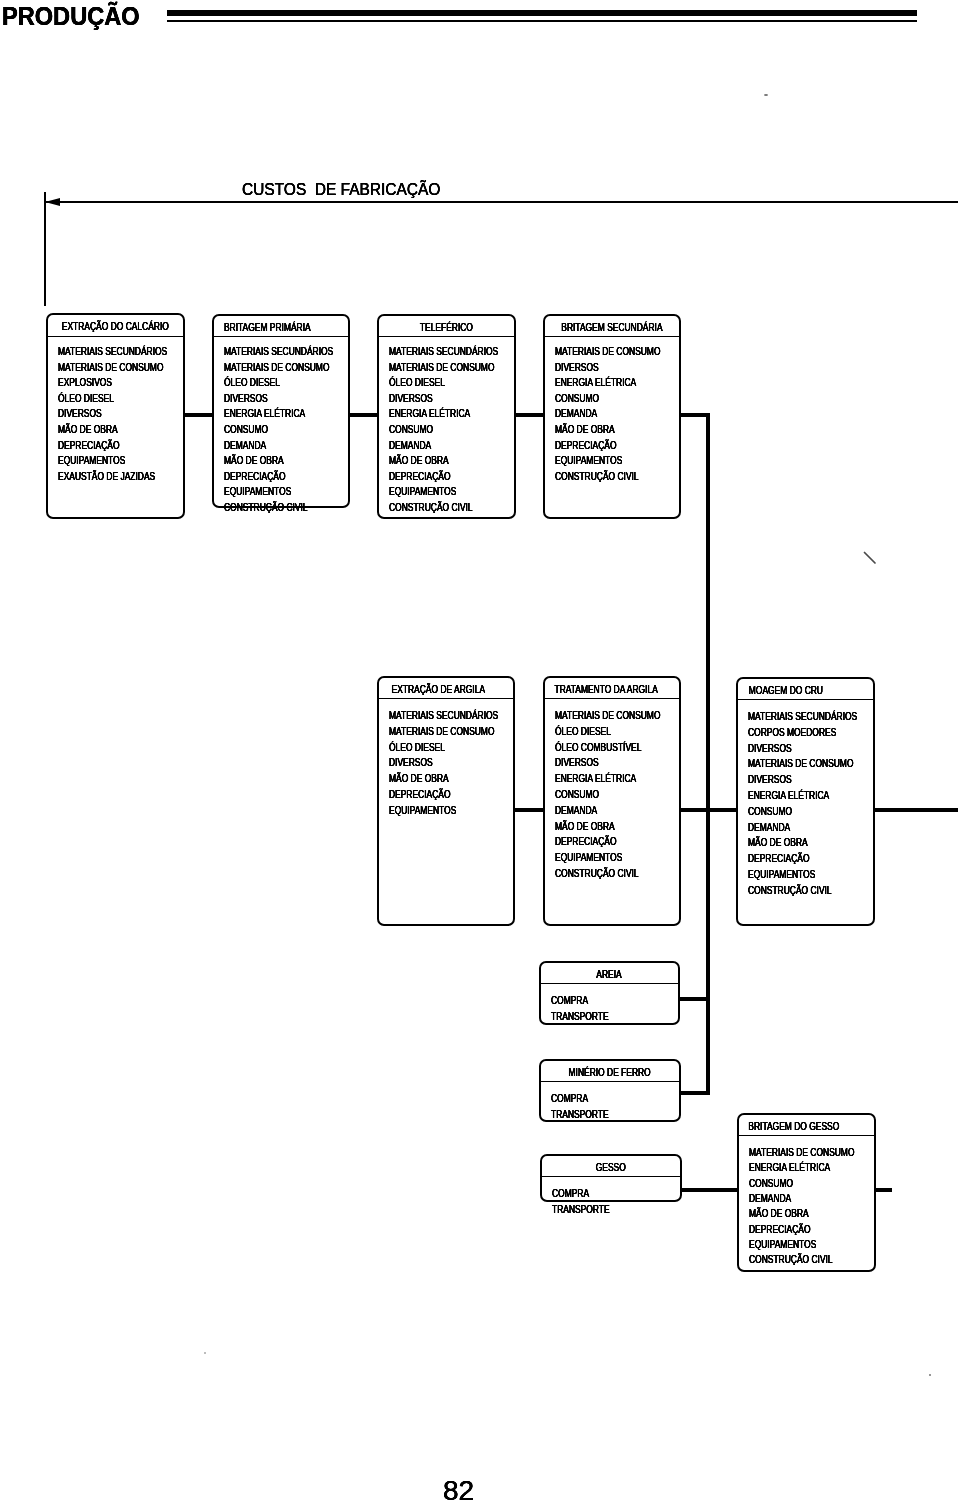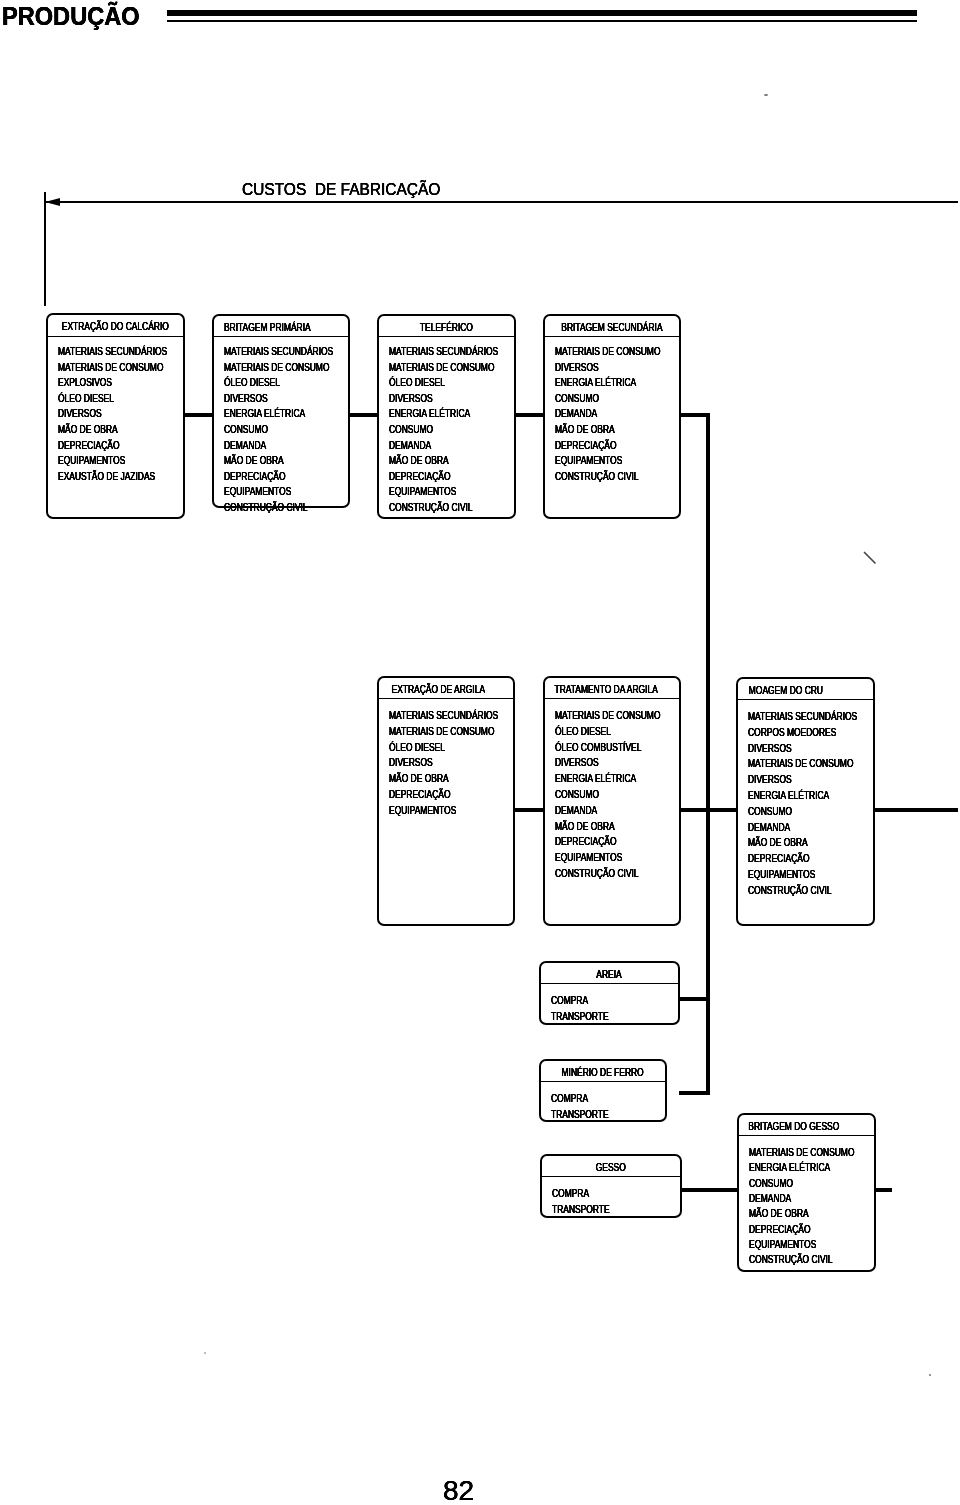--- a/index.html
+++ b/index.html
@@ -184,28 +184,28 @@
       <div class="it" style="top:206.8px;left:10px">CONSTRUÇÃO CIVIL</div>
     </div>
   </div>
   <div class="box" style="left:539px;top:961px;width:141px;height:64px">
     <div class="box-title" style="height:21px;line-height:19px;padding-right:0px"><span>AREIA</span></div>
     <div class="box-items">
       <div class="it" style="top:33.0px;left:10px">COMPRA</div>
       <div class="it" style="top:48.6px;left:10px">TRANSPORTE</div>
     </div>
   </div>
-  <div class="box" style="left:539px;top:1059px;width:128px;height:63px">
+  <div class="box" style="left:539px;top:1059px;width:142px;height:63px">
     <div class="box-title" style="height:21px;line-height:19px;padding-right:0px"><span>MINÉRIO DE FERRO</span></div>
     <div class="box-items">
       <div class="it" style="top:33.0px;left:10px">COMPRA</div>
       <div class="it" style="top:48.6px;left:10px">TRANSPORTE</div>
     </div>
   </div>
-  <div class="box" style="left:540px;top:1154px;width:142px;height:64px">
+  <div class="box" style="left:540px;top:1154px;width:142px;height:48px">
     <div class="box-title" style="height:21px;line-height:19px;padding-right:0px"><span>GESSO</span></div>
     <div class="box-items">
       <div class="it" style="top:33.0px;left:10px">COMPRA</div>
       <div class="it" style="top:48.6px;left:10px">TRANSPORTE</div>
     </div>
   </div>
   <div class="box" style="left:737px;top:1113px;width:139px;height:159px">
     <div class="box-title" style="height:21px;line-height:19px;padding-right:26px"><span>BRITAGEM DO GESSO</span></div>
     <div class="box-items">
       <div class="it" style="top:33.0px;left:10px">MATERIAIS DE CONSUMO</div>

